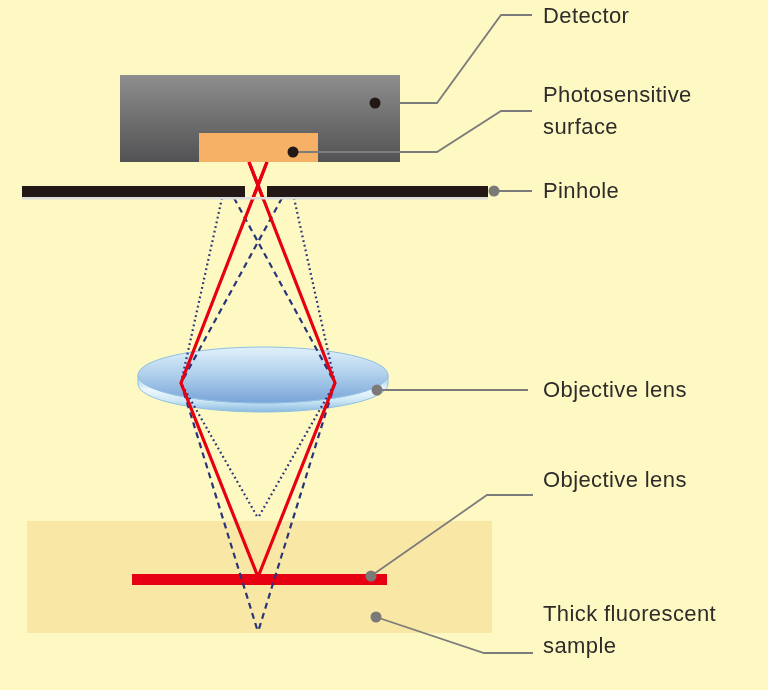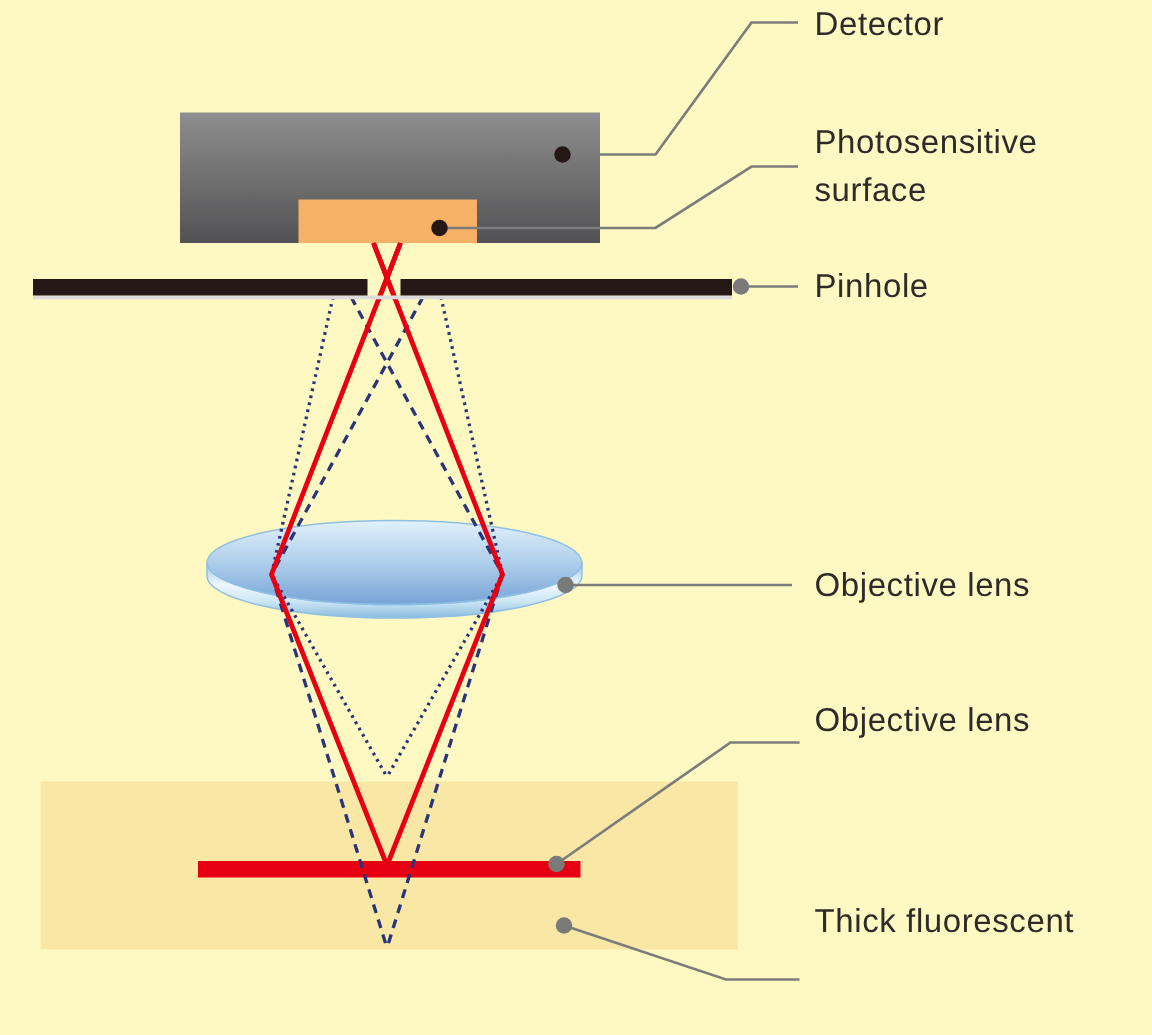--- a/index.html
+++ b/index.html
@@ -100,15 +100,16 @@
   <div class="label" style="top:175px">Pinhole</div>
 
   <div class="label" style="top:374px">Objective lens</div>
 
   <div class="label" style="top:464px">
     <div>Objective lens</div>
   </div>
 
   <div class="label" style="top:598px">
     <div>Thick fluorescent</div>
+    <div>sample</div>
   </div>
 
 </div>
 
 </body></html>

